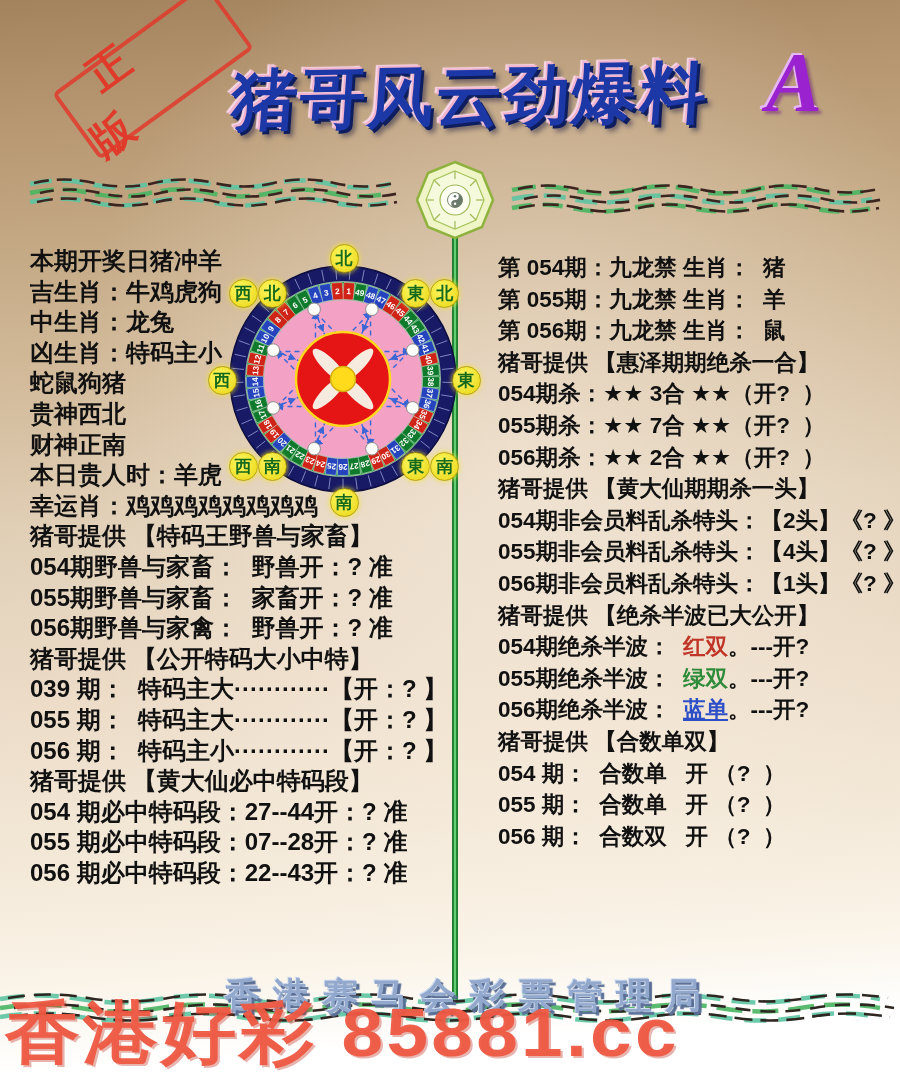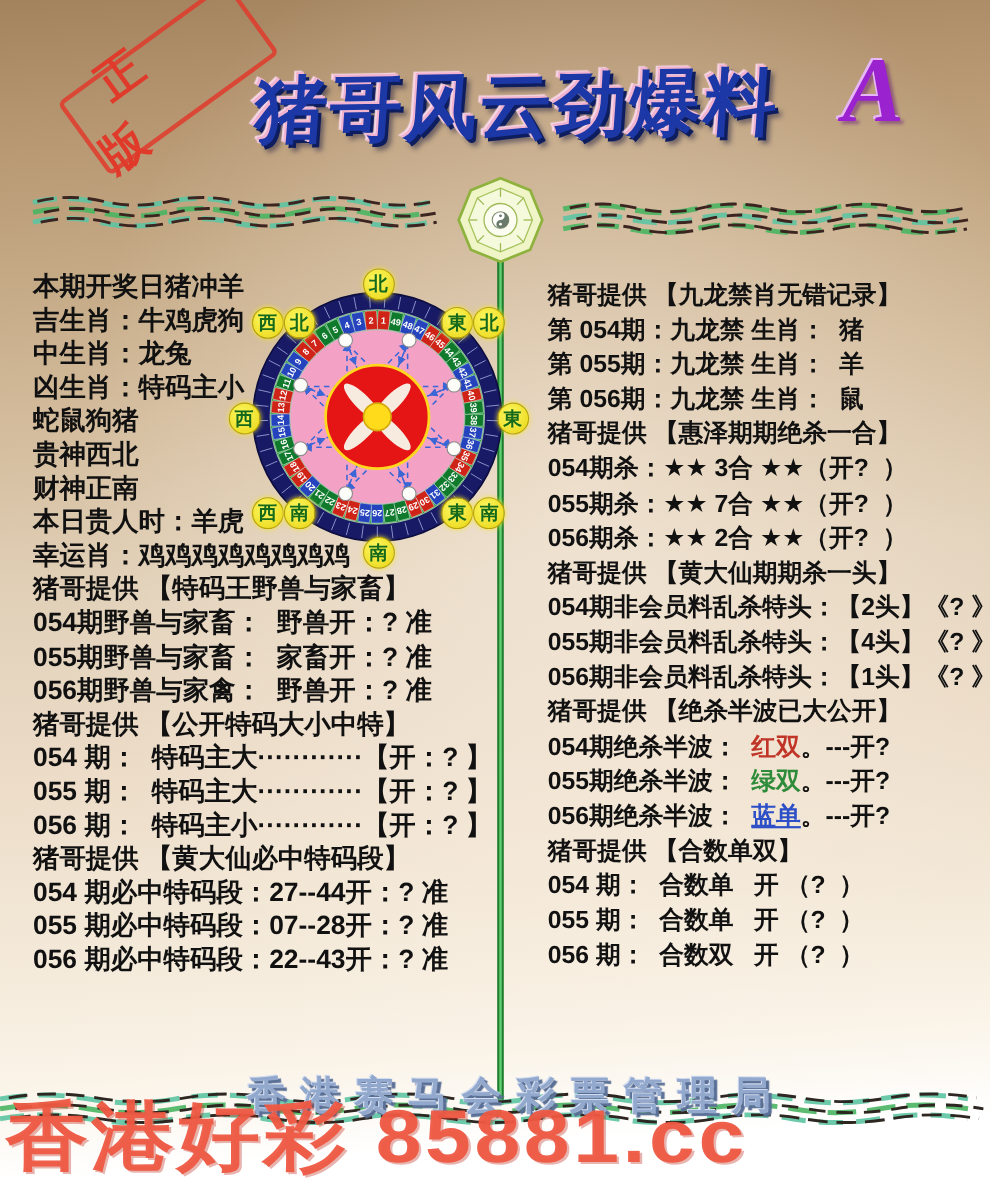--- a/index.html
+++ b/index.html
@@ -111,30 +111,29 @@
       <div class="text-line"><span>蛇鼠狗猪</span></div>
       <div class="text-line"><span>贵神西北</span></div>
       <div class="text-line"><span>财神正南</span></div>
       <div class="text-line"><span>本日贵人时：羊虎</span></div>
       <div class="text-line"><span>幸运肖：鸡鸡鸡鸡鸡鸡鸡鸡</span></div>
       <div class="text-line"><span>猪哥提供 【特码王野兽与家畜】</span></div>
       <div class="text-line"><span>054期野兽与家畜：  野兽开：? 准</span></div>
       <div class="text-line"><span>055期野兽与家畜：  家畜开：? 准</span></div>
       <div class="text-line"><span>056期野兽与家禽：  野兽开：? 准</span></div>
       <div class="text-line"><span>猪哥提供 【公开特码大小中特】</span></div>
-      <div class="text-line"><span>054 期：  特码主大············【开：? 】</span></div>
+      <div class="text-line"><span>039 期：  特码主大············【开：? 】</span></div>
       <div class="text-line"><span>055 期：  特码主大············【开：? 】</span></div>
       <div class="text-line"><span>056 期：  特码主小············【开：? 】</span></div>
       <div class="text-line"><span>猪哥提供 【黄大仙必中特码段】</span></div>
       <div class="text-line"><span>054 期必中特码段：27--44开：? 准</span></div>
       <div class="text-line"><span>055 期必中特码段：07--28开：? 准</span></div>
       <div class="text-line"><span>056 期必中特码段：22--43开：? 准</span></div>
     </div>
   <div class="col col-right" id="rightCol">
-      <div class="text-line"><span>猪哥提供 【九龙禁肖无错记录】</span></div>
       <div class="text-line"><span>第 054期：九龙禁 生肖：  猪</span></div>
       <div class="text-line"><span>第 055期：九龙禁 生肖：  羊</span></div>
       <div class="text-line"><span>第 056期：九龙禁 生肖：  鼠</span></div>
       <div class="text-line"><span>猪哥提供 【惠泽期期绝杀一合】</span></div>
       <div class="text-line"><span>054期杀：★★ 3合 ★★（开?  ）</span></div>
       <div class="text-line"><span>055期杀：★★ 7合 ★★（开?  ）</span></div>
       <div class="text-line"><span>056期杀：★★ 2合 ★★（开?  ）</span></div>
       <div class="text-line"><span>猪哥提供 【黄大仙期期杀一头】</span></div>
       <div class="text-line"><span>054期非会员料乱杀特头：【2头】《? 》</span></div>
       <div class="text-line"><span>055期非会员料乱杀特头：【4头】《? 》</span></div>

